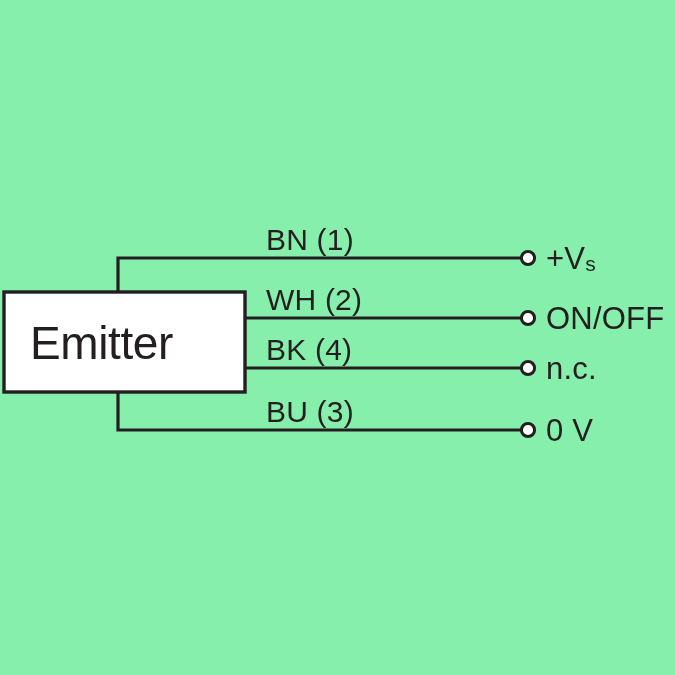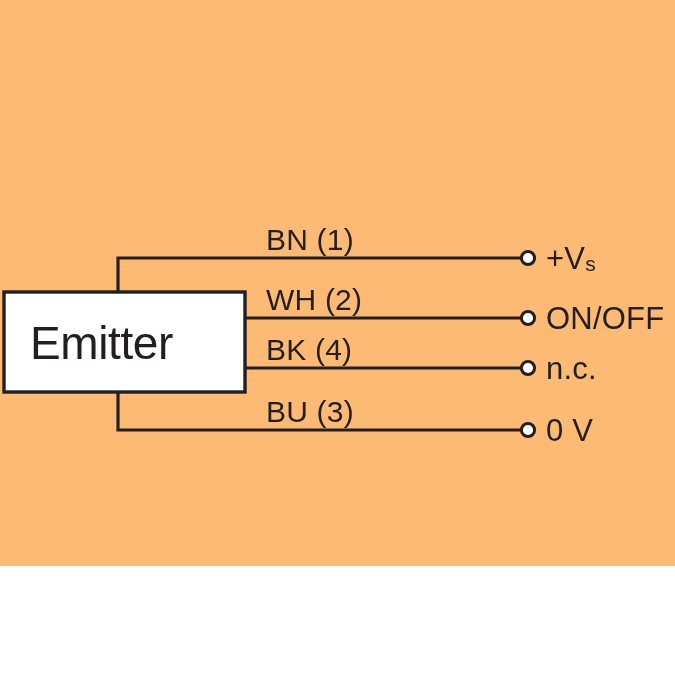--- a/index.html
+++ b/index.html
@@ -7,22 +7,22 @@
     margin: 0;
     padding: 0;
     background: #ffffff;
   }
   body {
     font-family: "Liberation Sans", sans-serif;
   }
   #diagram-root {
     position: relative;
     width: 675px;
-    height: 566px;
-    background: #fdba74;
+    height: 675px;
+    background: #86efac;
     overflow: hidden;
   }
   #wiring-svg {
     position: absolute;
     left: 0;
     top: 0;
     width: 675px;
     height: 675px;
     display: block;
   }

